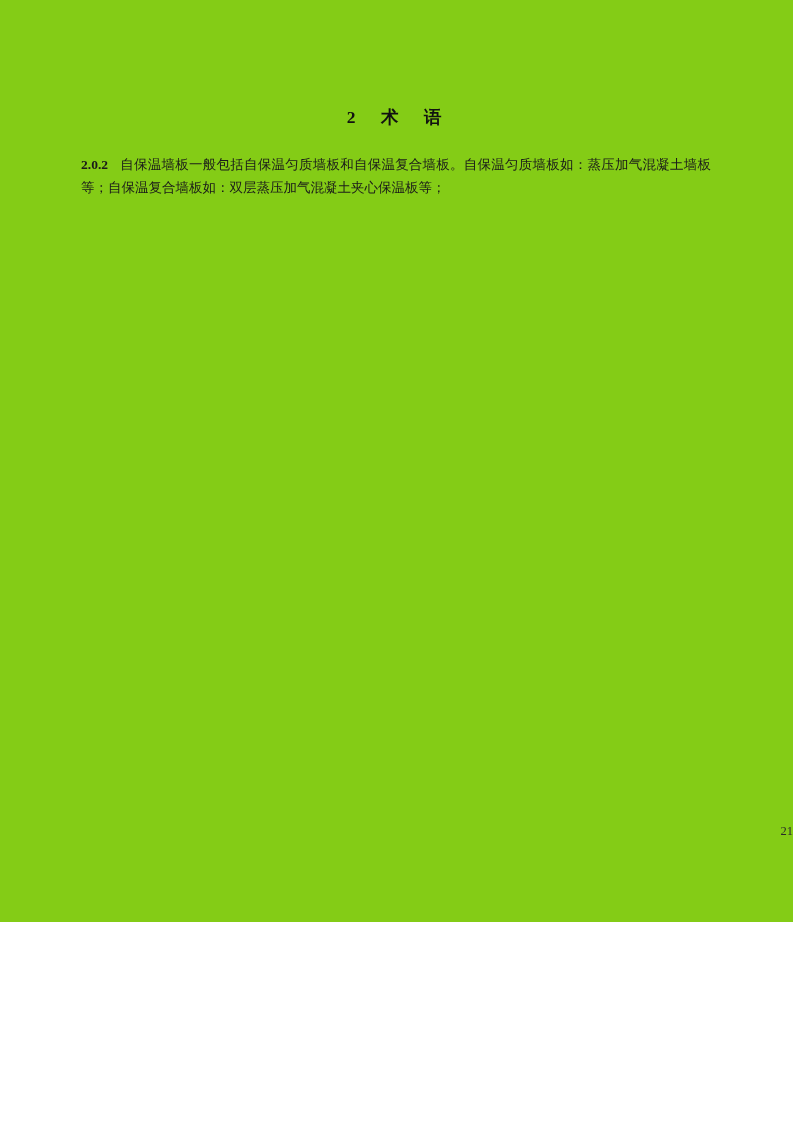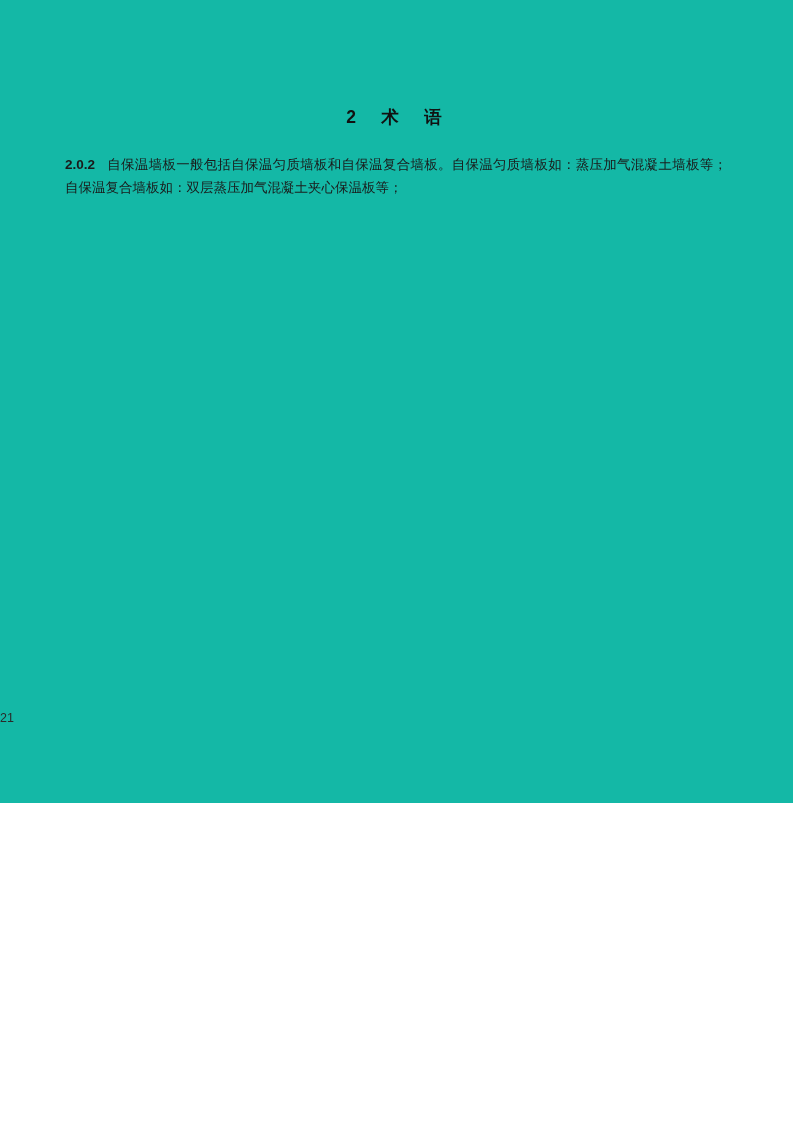--- a/index.html
+++ b/index.html
@@ -3,58 +3,58 @@
 <meta charset="utf-8">
 <style>
   html, body {
     margin: 0;
     padding: 0;
     background: #ffffff;
   }
   .page {
     position: relative;
     width: 793px;
-    height: 803px;
+    height: 922px;
     margin: 0 auto;
-    background: #14b8a6;
+    background: #84cc16;
     color: #1a1a1a;
-    font-family: Liberation Sans, sans-serif;
+    font-family: Liberation Serif, serif;
     overflow: hidden;
     box-sizing: border-box;
   }
   .content {
     padding: 103px 66px 0 65px;
   }
   .doc-title {
     margin: 0 0 23px 0;
     font-size: 17.5px;
     font-weight: bold;
     line-height: 28px;
     text-align: center;
     letter-spacing: 4px;
     color: #111111;
   }
   .clause {
-    margin: 0;
+    margin: 16px;
     font-size: 13.5px;
     line-height: 22.5px;
     text-align: justify;
     color: #1a1a1a;
   }
   .clause-num {
     font-weight: bold;
     margin-right: 12px;
     white-space: nowrap;
   }
   .page-number {
     position: absolute;
     left: 0;
     right: 0;
-    bottom: 78px;
-    text-align: left;
+    bottom: 84px;
+    text-align: right;
     font-size: 12.5px;
     line-height: 14px;
     color: #2a2a2a;
   }
 </style>
 </head>
 <body>
 
 <div class="page">
   <div class="content">

